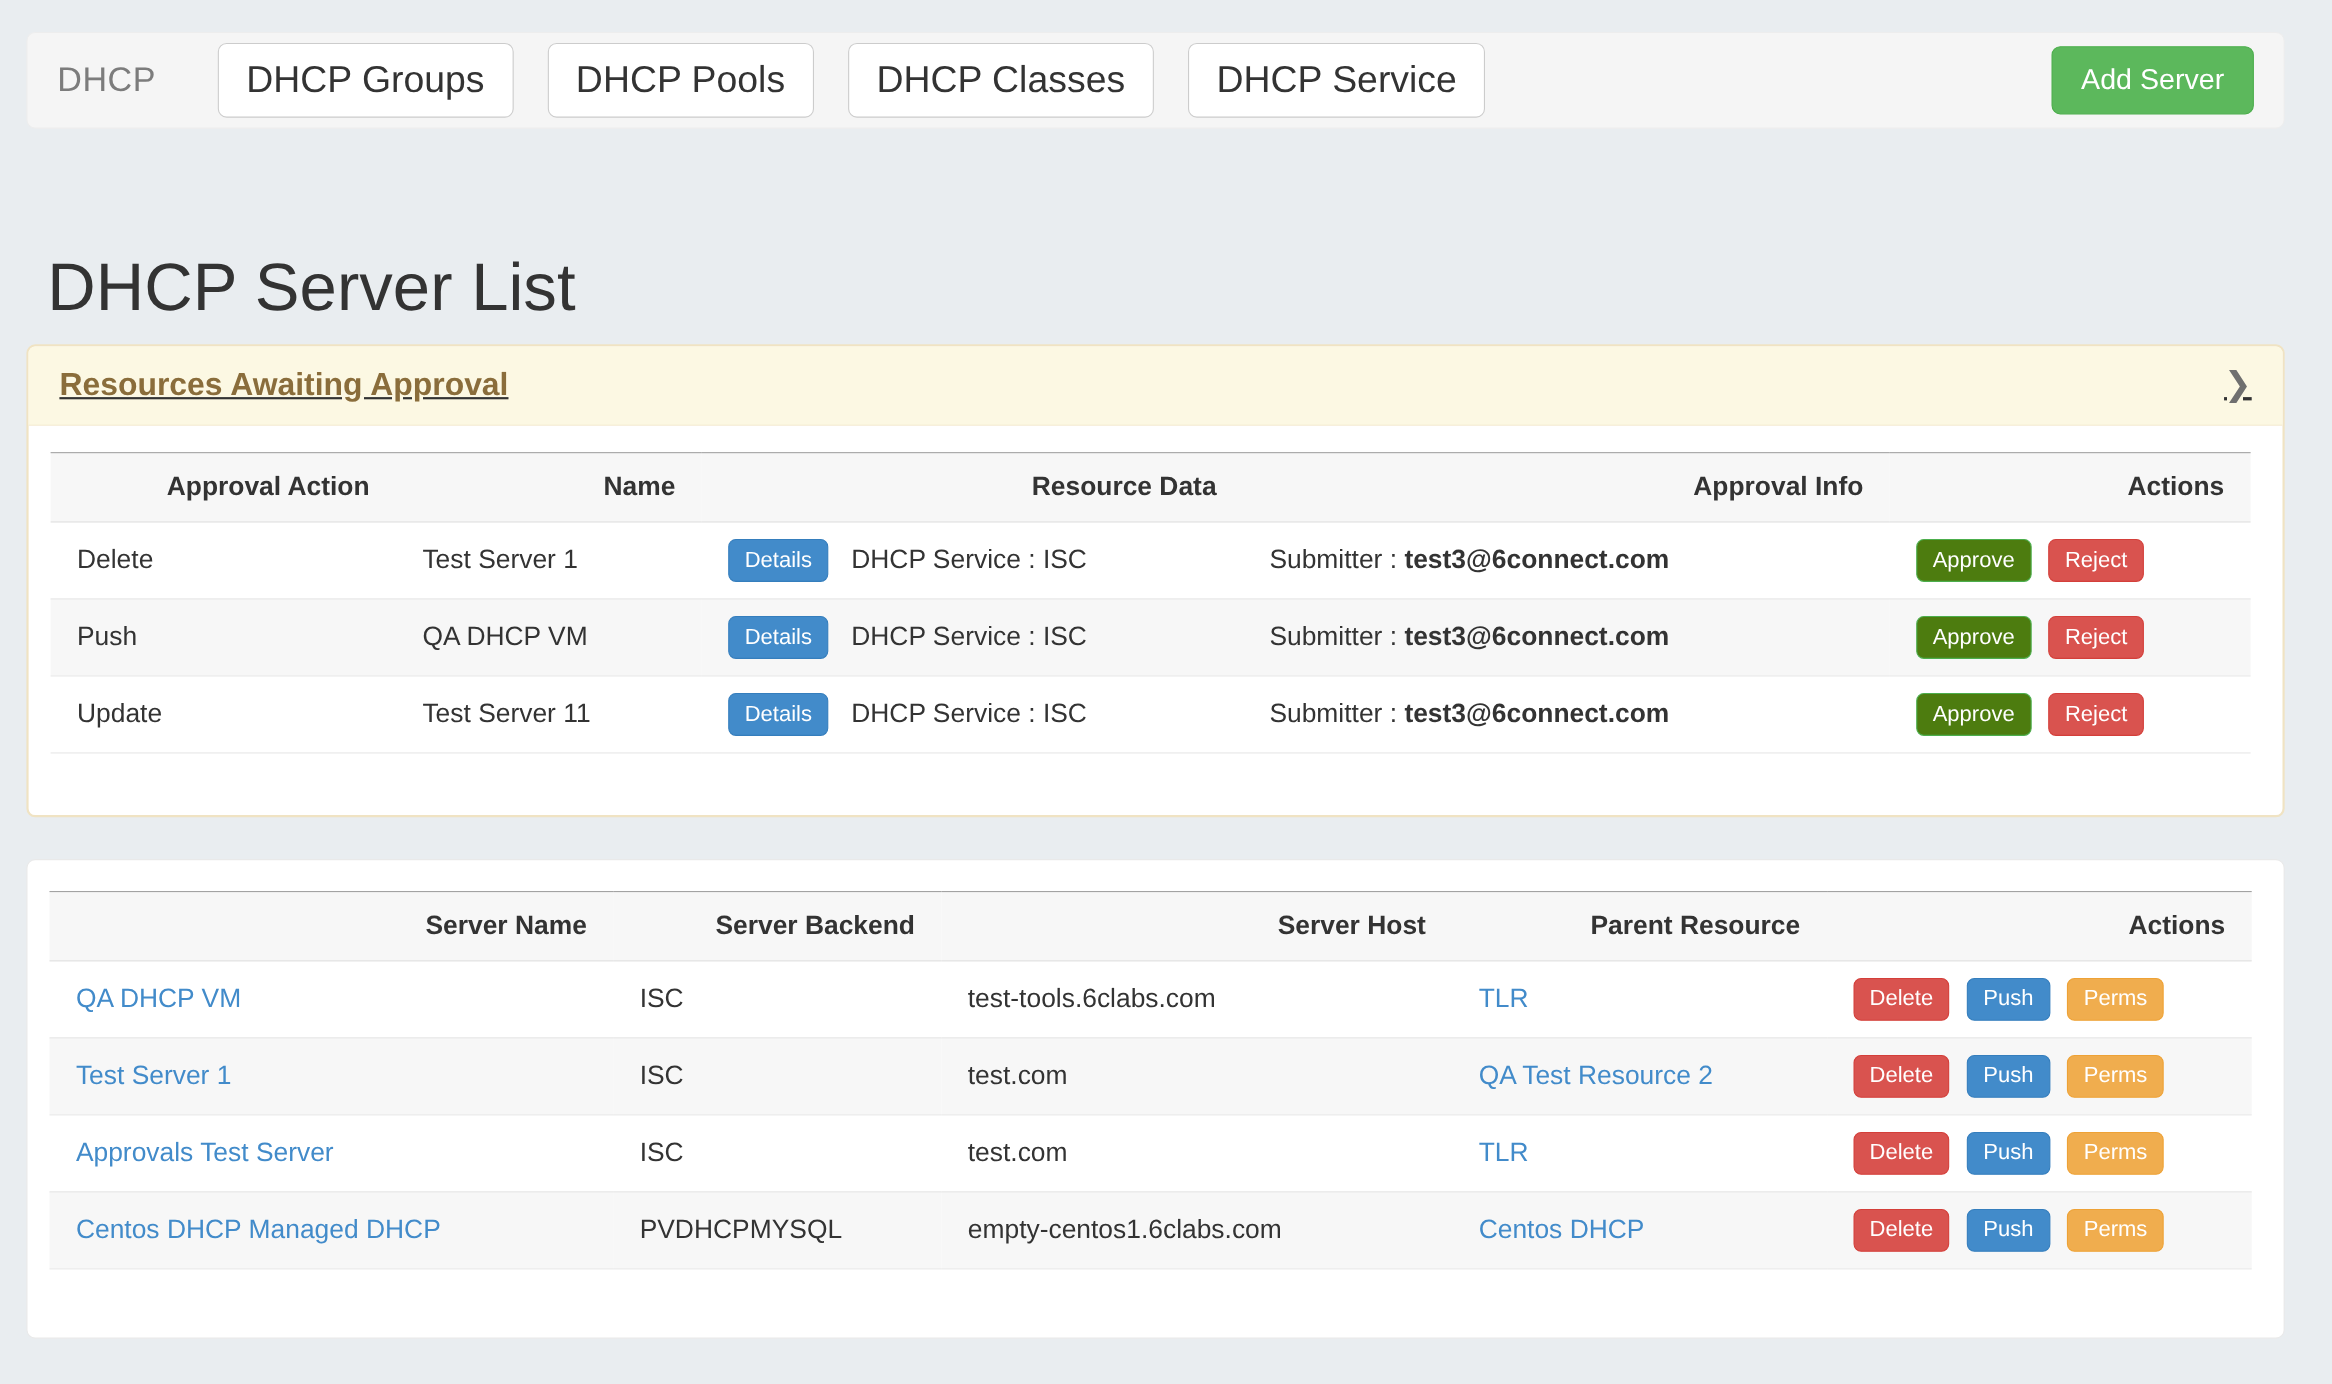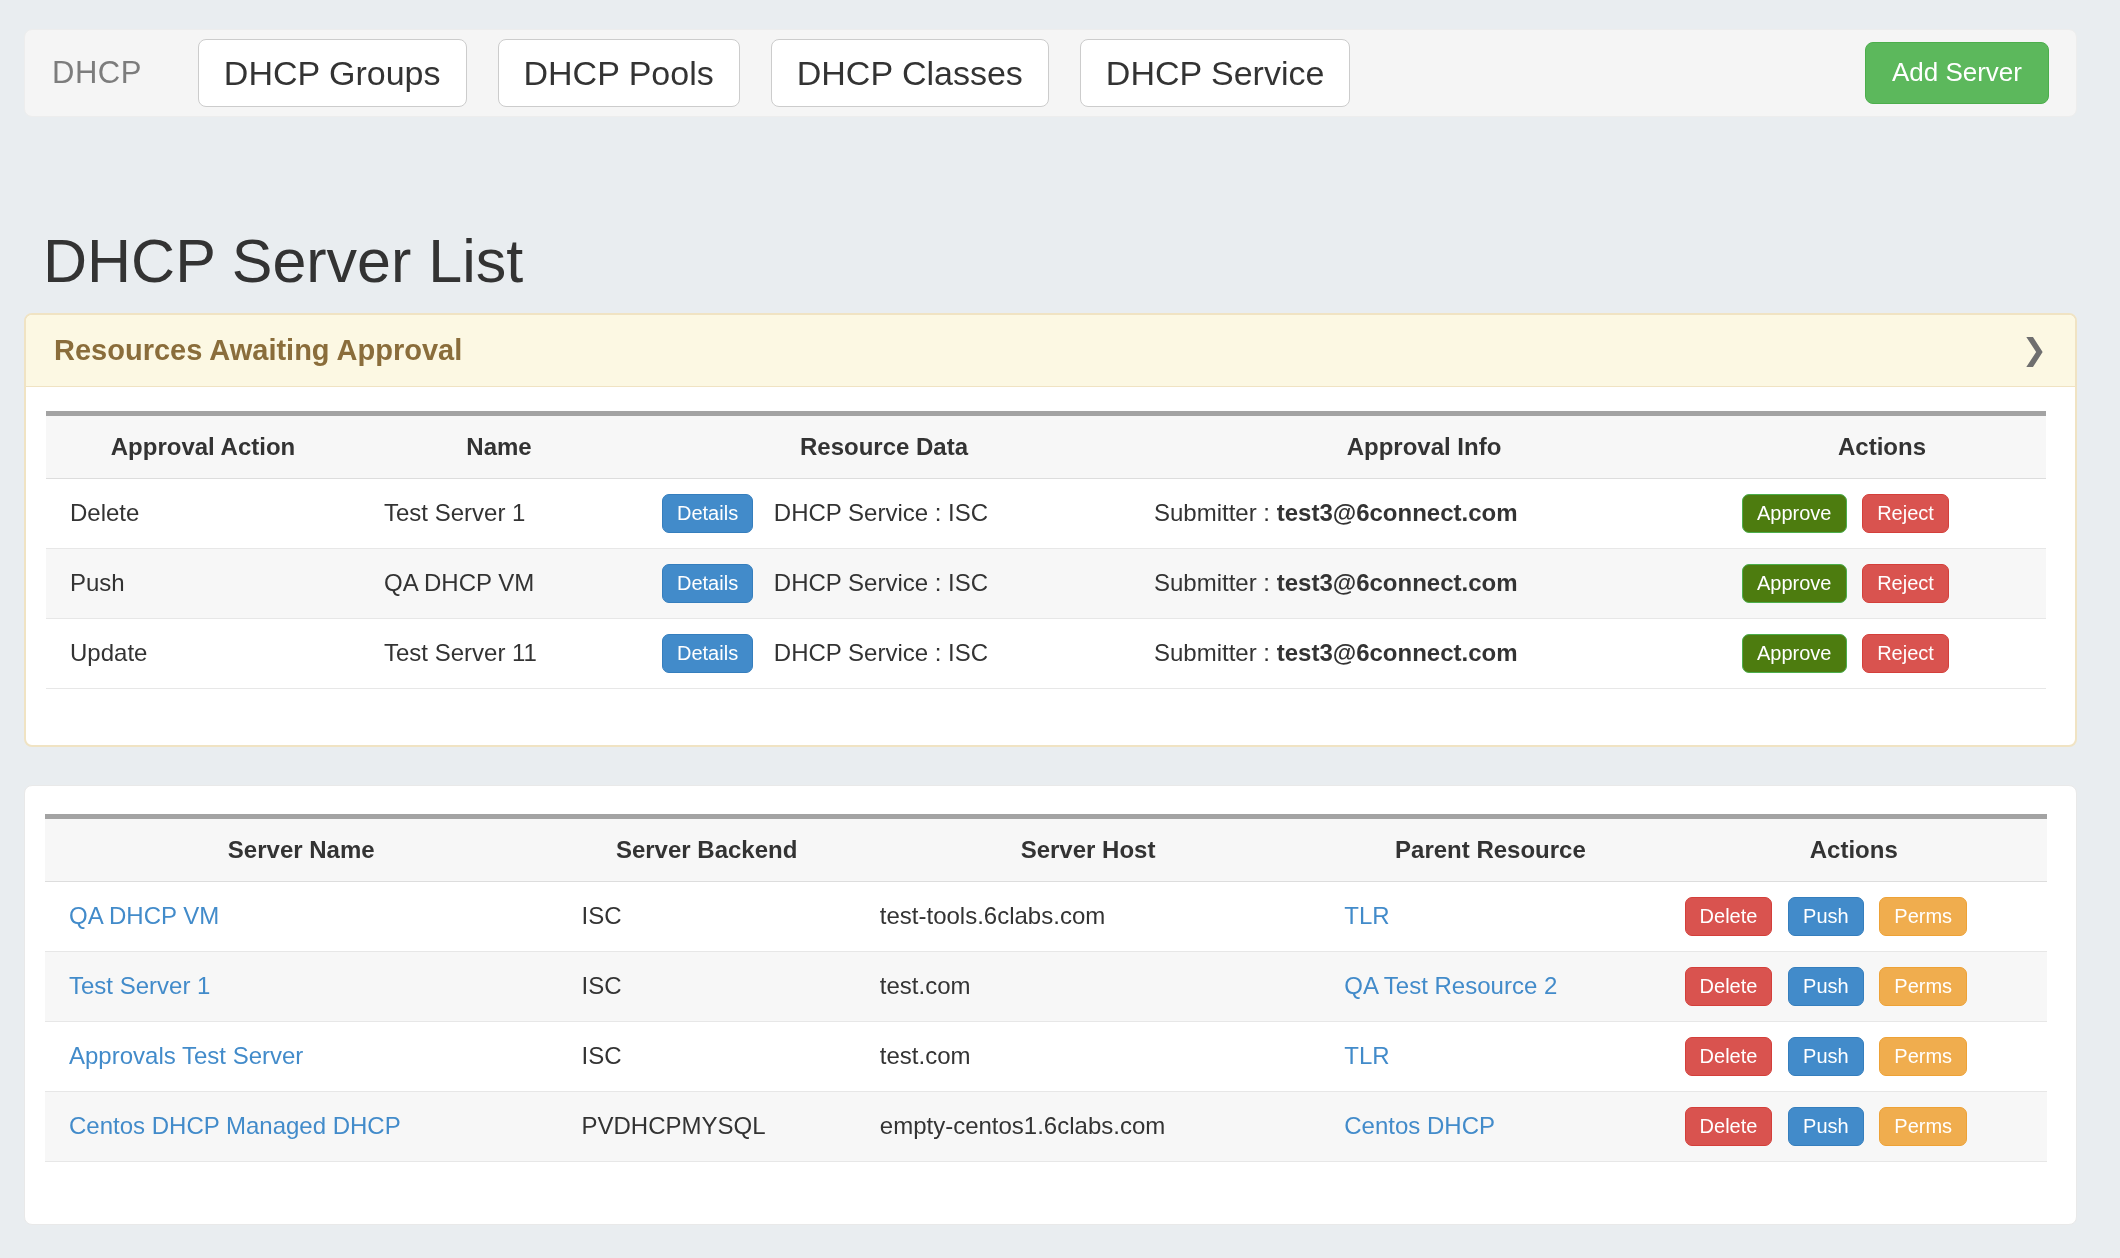--- a/index.html
+++ b/index.html
@@ -49,37 +49,37 @@
   }
 
   
   .panel { background: #fff; border-radius: 8px; }
   .panel-warning { border: 2px solid #f0e3c3; }
   .panel-heading {
     background: #fcf8e3;
     padding: 19px 28px;
     border-bottom: 1px solid #f0e3c3;
     border-radius: 6px 6px 0 0;
-    display: flex; align-items: center; justify-content: space-between;
+    display: flex; align-items: center; justify-content: space-between; text-decoration: underline;
   }
   .panel-title { font-size: 29px; font-weight: bold; color: #8a6d3b; }
   .chevron { font-size: 30px; color: #6f6f6f; font-weight: bold; cursor: pointer; line-height: 1; }
   .panel-body { padding: 24px 29px 0 20px; }
   .panel-plain { margin-top: 38px; border: 1px solid #e9e9e9; }
   .panel-plain .panel-body { padding: 28px 29px 0 20px; }
 
   
   table.tbl { width: 100%; border-collapse: collapse; font-size: 24px; }
   .panel-warning table.tbl { margin-bottom: 56px; }
   .panel-plain table.tbl { margin-bottom: 62px; }
   .tbl th {
-    text-align: center; font-weight: bold; color: #333;
+    text-align: right; font-weight: bold; color: #333;
     background: #f7f7f7;
     padding: 17px 24px;
-    border-top: 5px solid #a3a3a3; border-bottom: 1px solid #ddd;
+    border-top: 1px solid #a3a3a3; border-bottom: 1px solid #ddd;
   }
   .tbl td {
     padding: 15px 24px;
     border-bottom: 1px solid #e7e7e7;
     vertical-align: middle;
   }
   .tbl tbody tr:nth-child(even) { background: #f7f7f7; }
 
   a.link { color: #428bca; text-decoration: none; cursor: pointer; }
 

